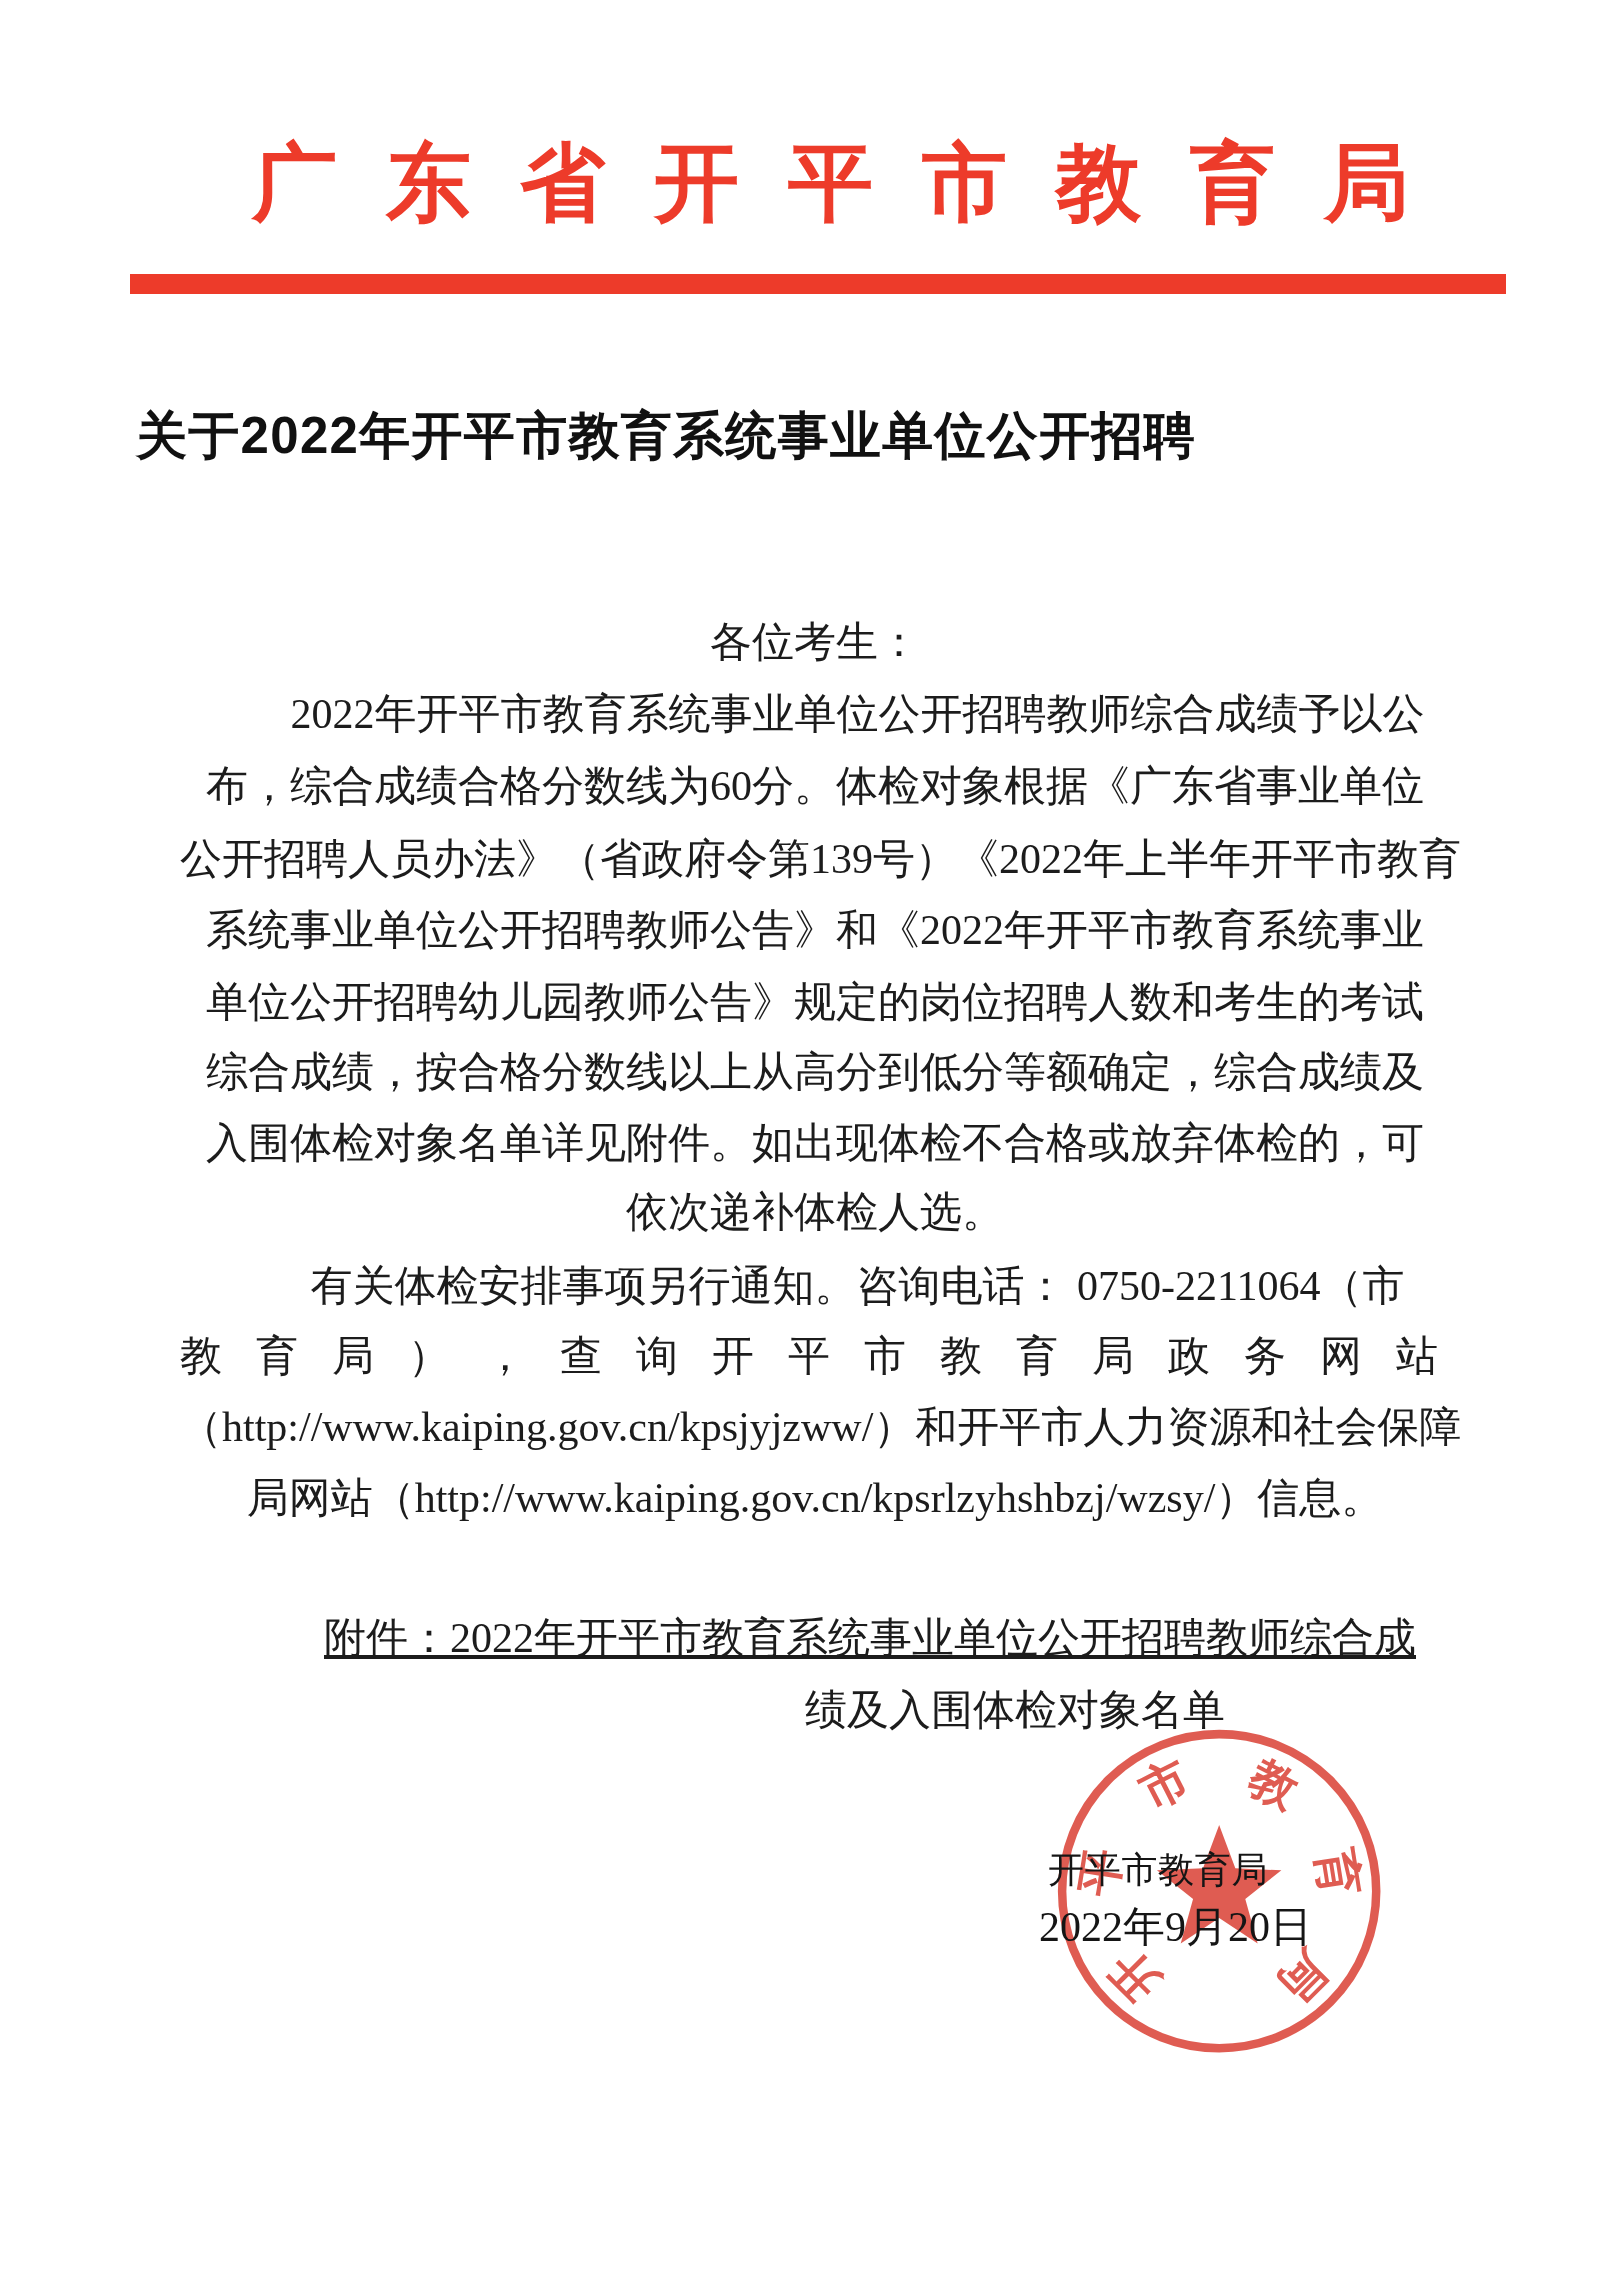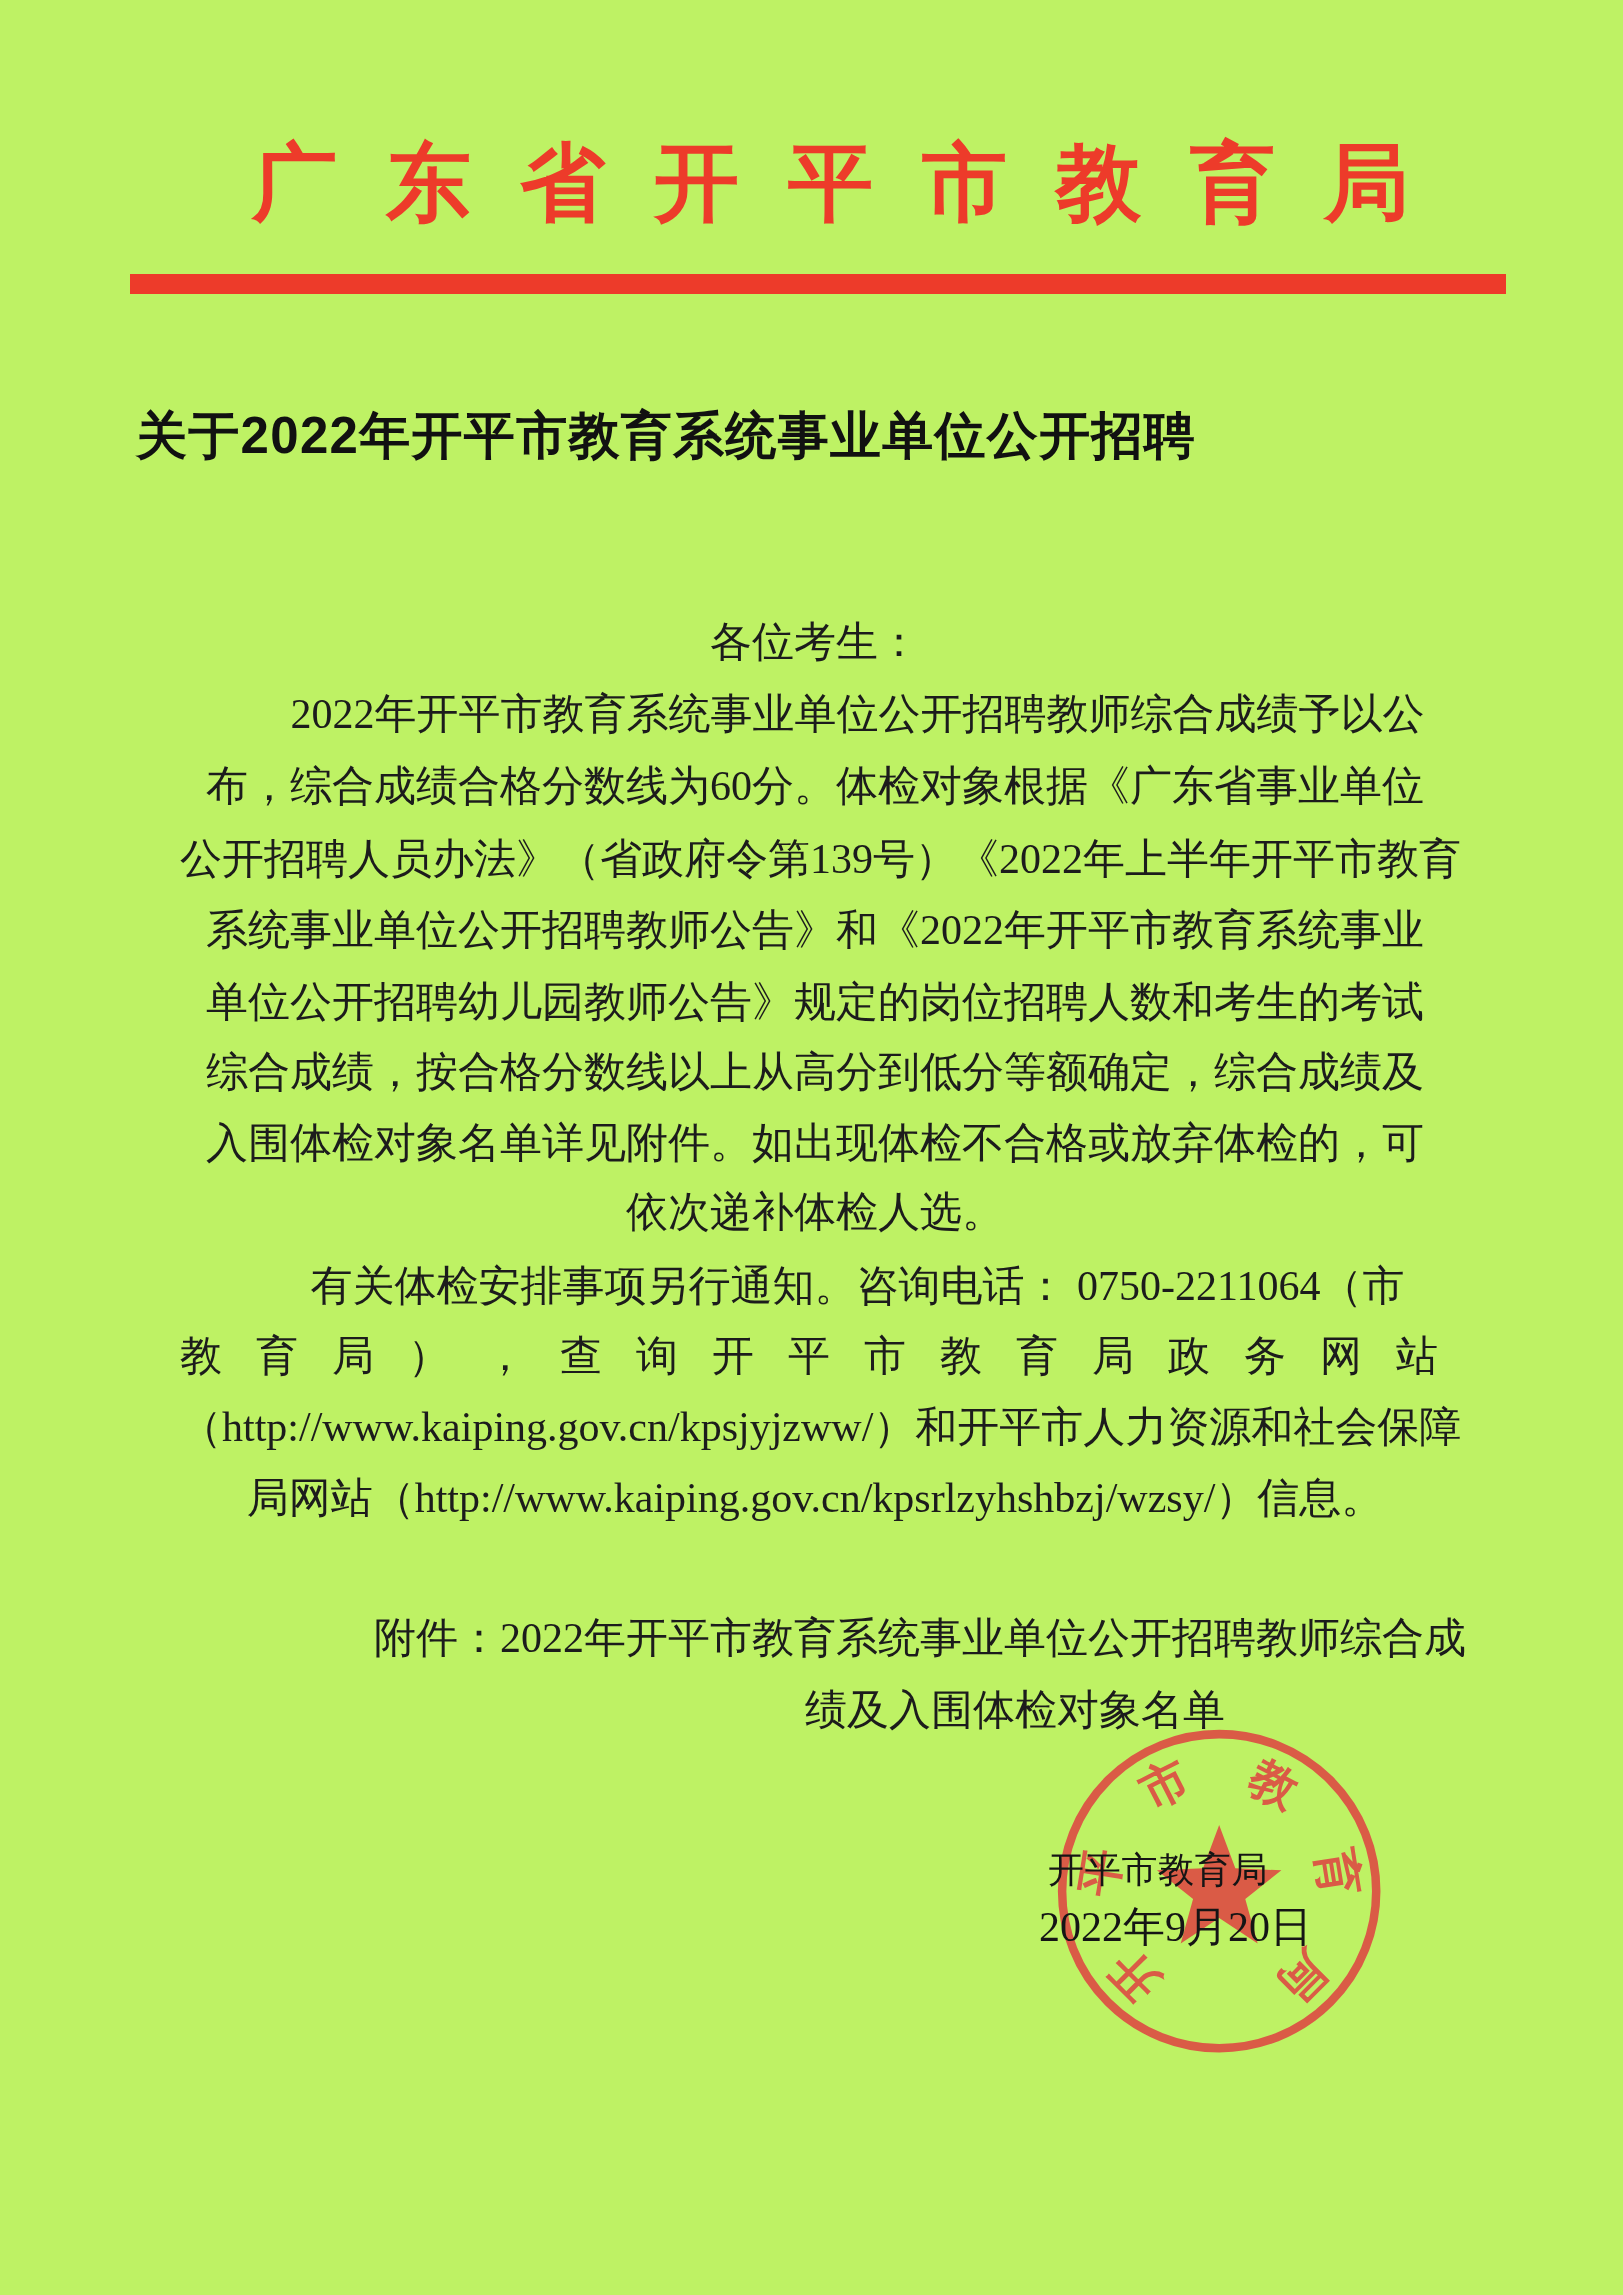--- a/index.html
+++ b/index.html
@@ -1,19 +1,19 @@
 <!DOCTYPE html>
 <html style="font-size:10.5px"><head>
 <meta charset="utf-8">
 <style>
   html,body{margin:0;padding:0;background:#e9e9e9;}
   .page{
     position:relative;
     width:1623px;height:2295px;
-    background:#bef264;
+    background:#ffffff;
     overflow:hidden;
     font-family:"Liberation Serif","DejaVu Serif",serif;
     color:#1a1a1a;
   }
   
   .agency-header{
     position:absolute;left:252px;top:141px;
     font-size:85px;line-height:85px;font-weight:bold;
     letter-spacing:49px;white-space:nowrap;
     color:#ed3b2a;
@@ -39,21 +39,21 @@
     font-size:42px;line-height:43px;white-space:nowrap;
     font-family:"Liberation Serif","DejaVu Serif",serif;
     color:#1c1c1c;
   }
   .indent{text-indent:85px;}
   .bline b{
     font-family:"Liberation Sans","DejaVu Sans",sans-serif;
     font-weight:normal;
   }
   .spread{letter-spacing:34px;}
-  .att1{margin-left:105px;}
+  .att1{margin-left:55px;text-decoration:underline;}
   .att2{margin-left:200px;}
   
   .sig-agency{
     position:absolute;left:1048px;top:1849px;
     font-size:36px;line-height:43px;letter-spacing:0.7px;
     white-space:nowrap;z-index:3;color:#151515;
   }
   .sig-date{
     position:absolute;left:1039px;top:1906px;
     font-size:42px;line-height:43px;white-space:nowrap;

